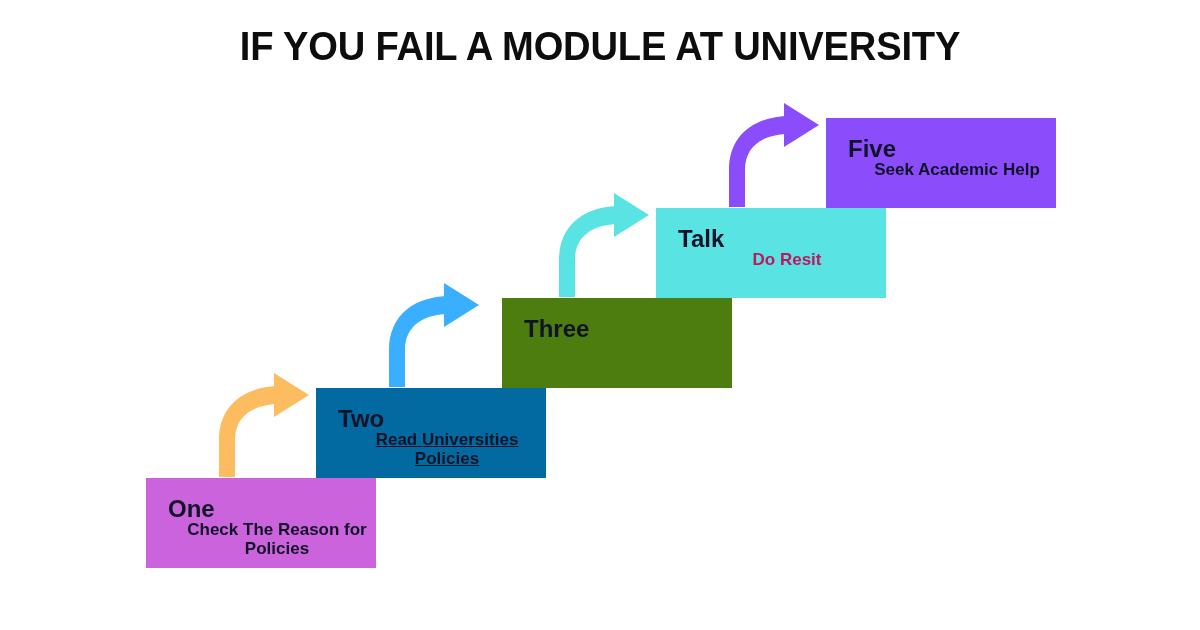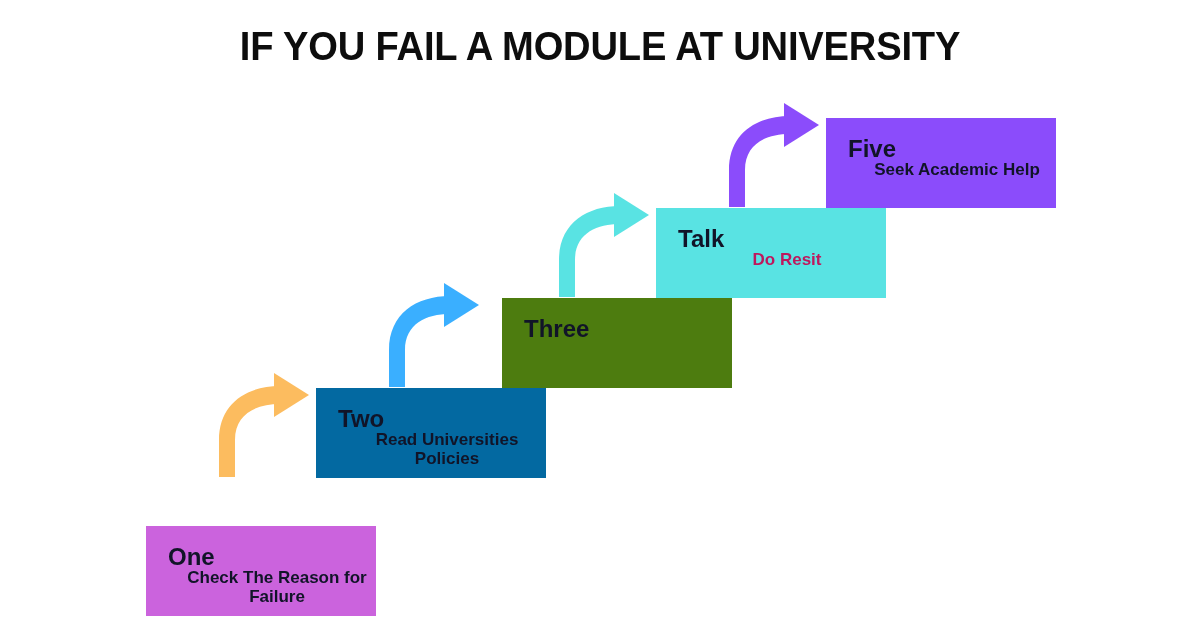--- a/index.html
+++ b/index.html
@@ -119,27 +119,27 @@
       </div>
       <div class="arrow" style="left: 720px; top: 112px;">
         <svg viewBox="0 0 110 95" xmlns="http://www.w3.org/2000/svg">
           <path d="M 16 95 L 16 58 C 16 26 40 11 68 11 L 68 28 L 68 11 Z" fill="none"></path>
           <path d="M 9 95 L 9 58 C 9 22 36 4 70 4 L 70 22 C 46 22 25 32 25 58 L 25 95 Z" fill="#8b4cfb"></path>
           <path d="M 64 -9 L 99 13 L 64 35 Z" fill="#8b4cfb"></path>
         </svg>
       </div>
     </div>
   <div id="step-layer">
-      <div class="step-box" style="left: 146px; top: 478px; background: rgb(203, 99, 221); margin-top: 48px;">
+      <div class="step-box" style="left: 146px; top: 478px; background: rgb(203, 99, 221);">
         <div class="step-label" style="color: rgb(17, 20, 40);">One</div>
-        <div class="step-desc" style="color: rgb(17, 20, 40);">Check The Reason for Failure</div>
+        <div class="step-desc" style="color: rgb(17, 20, 40);">Check The Reason for Policies</div>
       </div>
       <div class="step-box" style="left: 316px; top: 388px; background: #0369a1;">
         <div class="step-label" style="color: rgb(17, 20, 40);">Two</div>
-        <div class="step-desc" style="color: rgb(17, 20, 40);">Read Universities Policies</div>
+        <div class="step-desc" style="color: rgb(17, 20, 40); text-decoration: underline;">Read Universities Policies</div>
       </div>
       <div class="step-box" style="left: 486px; top: 298px; background: #4d7c0f; margin-left: 16px;">
         <div class="step-label" style="color: rgb(17, 20, 40);">Three</div>
       </div>
       <div class="step-box" style="left: 656px; top: 208px; background: rgb(89, 227, 227);">
         <div class="step-label" style="color: rgb(17, 20, 40);">Talk</div>
         <div class="step-desc" style="color: #be185d;">Do Resit</div>
       </div>
       <div class="step-box" style="left: 826px; top: 118px; background: rgb(139, 76, 251);">
         <div class="step-label" style="color: rgb(17, 20, 40);">Five</div>

